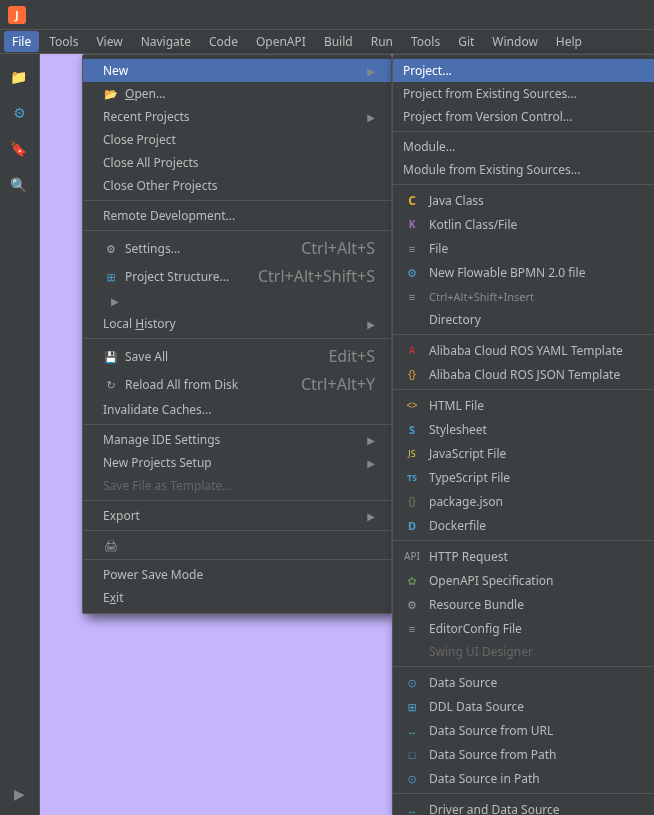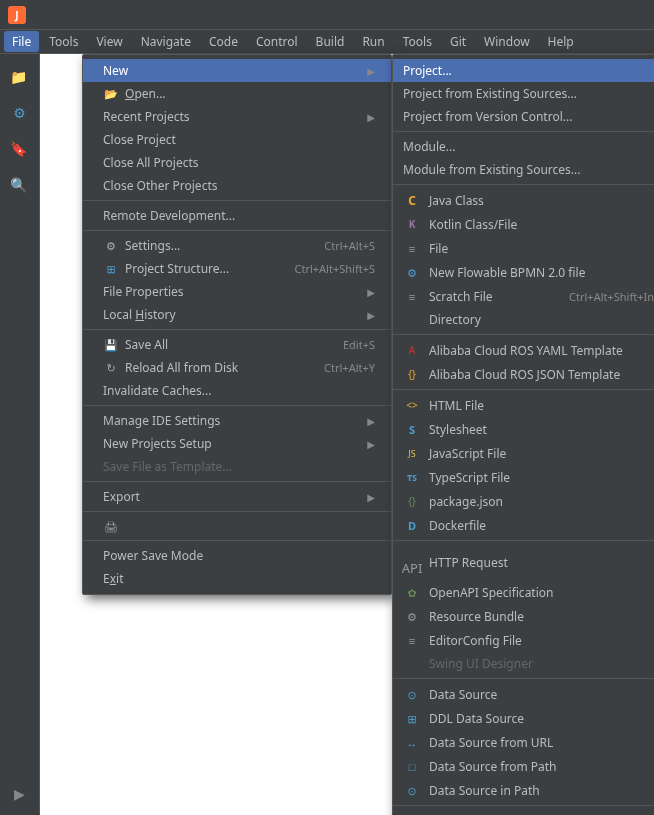--- a/index.html
+++ b/index.html
@@ -76,21 +76,21 @@
       border-radius: 4px;
       cursor: pointer;
       color: #888;
       font-size: 14px;
     }
     .sidebar-btn.active { color: #4b9ecd; }
 
     
     .editor-area {
       flex: 1;
-      background: #ffffff;
+      background: #c4b5fd;
       position: relative;
     }
 
     
     .file-menu {
       position: absolute;
       top: 0px;
       left: 42px;
       width: 310px;
       background: #3c3f41;
@@ -109,21 +109,21 @@
       cursor: pointer;
       color: #bbbbbb;
       font-size: 12px;
       position: relative;
       min-height: 22px;
     }
     .menu-row.highlighted { background: #4b6eaf; color: white; }
     .menu-row.disabled { color: #666; cursor: default; }
 
     .menu-row-label { flex: 1; }
-    .menu-row-shortcut { color: #888; font-size: 11px; margin-left: 20px; }
+    .menu-row-shortcut { color: #888; font-size: 16px; margin-left: 20px; }
     .menu-row-arrow { margin-left: 8px; color: #888; font-size: 10px; }
 
     .menu-divider {
       height: 1px;
       background: #555;
       margin: 3px 0;
     }
 
     .menu-row-icon {
       width: 16px; height: 16px;
@@ -204,21 +204,21 @@
   <div class="titlebar-icon">J</div>
 </div>
 
 <div class="menubar">
 
   <div class="menu-item active">File</div>
   <div class="menu-item">Tools</div>
   <div class="menu-item">View</div>
   <div class="menu-item">Navigate</div>
   <div class="menu-item">Code</div>
-  <div class="menu-item">Control</div>
+  <div class="menu-item">OpenAPI</div>
   <div class="menu-item">Build</div>
   <div class="menu-item">Run</div>
   <div class="menu-item">Tools</div>
   <div class="menu-item">Git</div>
   <div class="menu-item">Window</div>
   <div class="menu-item">Help</div>
 </div>
 
 <div class="main-area">
 
@@ -275,21 +275,20 @@
         <span class="menu-row-shortcut">Ctrl+Alt+S</span>
       </div>
 
       <div class="menu-row">
         <span class="menu-row-icon" style="color:#4b9ecd;">⊞</span>
         <span class="menu-row-label">Project Structure...</span>
         <span class="menu-row-shortcut">Ctrl+Alt+Shift+S</span>
       </div>
 
       <div class="menu-row">
-        <span class="menu-row-label">File Properties</span>
         <span class="menu-row-arrow">▶</span>
       </div>
 
       <div class="menu-row">
         <span class="menu-row-label">Local <span class="underline">H</span>istory</span>
         <span class="menu-row-arrow">▶</span>
       </div>
 
       <div class="menu-divider"></div>
 
@@ -391,21 +390,20 @@
         <span class="submenu-row-label">File</span>
       </div>
 
       <div class="submenu-row">
         <span class="submenu-row-icon icon-blue">⚙</span>
         <span class="submenu-row-label">New Flowable BPMN 2.0 file</span>
       </div>
 
       <div class="submenu-row">
         <span class="submenu-row-icon icon-gray">≡</span>
-        <span class="submenu-row-label">Scratch File</span>
         <span class="submenu-row-shortcut">Ctrl+Alt+Shift+Insert</span>
       </div>
 
       <div class="submenu-row">
         <span class="submenu-row-label" style="padding-left:26px;">Directory</span>
       </div>
 
       <div class="submenu-divider"></div>
 
       <div class="submenu-row">
@@ -446,21 +444,21 @@
       </div>
 
       <div class="submenu-row">
         <span class="submenu-row-icon icon-blue" style="font-size:11px;font-weight:bold;">D</span>
         <span class="submenu-row-label">Dockerfile</span>
       </div>
 
       <div class="submenu-divider"></div>
 
       <div class="submenu-row">
-        <span class="submenu-row-icon icon-gray" style="font-size:13px;margin-top:12px;">API</span>
+        <span class="submenu-row-icon icon-gray" style="font-size:10px;">API</span>
         <span class="submenu-row-label">HTTP Request</span>
       </div>
 
       <div class="submenu-row">
         <span class="submenu-row-icon icon-green">✿</span>
         <span class="submenu-row-label">OpenAPI Specification</span>
       </div>
 
       <div class="submenu-row">
         <span class="submenu-row-icon icon-gray">⚙</span>

